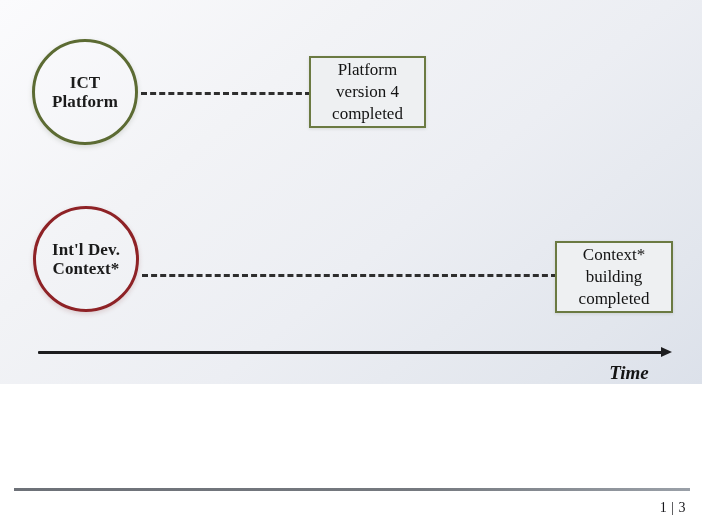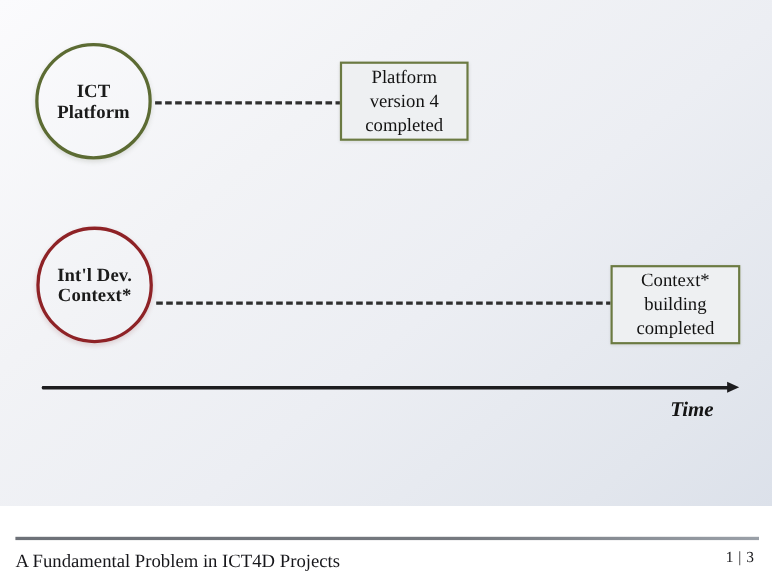--- a/index.html
+++ b/index.html
@@ -8,21 +8,21 @@
   }
   body {
     width: 702px;
     height: 528px;
     font-family: "Liberation Serif", "DejaVu Serif", serif;
     overflow: hidden;
   }
   #slide {
     position: relative;
     width: 702px;
-    height: 460px;
+    height: 384px;
     background: linear-gradient(140deg, #fbfbfd 0%, #f2f3f6 32%, #eceef3 58%, #e2e6ed 86%, #dce1ea 100%);
     box-sizing: border-box;
     text-decoration: underline;
   }
 
   
   .node-circle {
     position: absolute;
     width: 106px;
     height: 106px;
@@ -214,16 +214,15 @@
   </div>
 
   <div id="timeline">
     <div id="timeline-line"></div>
     <div id="timeline-arrow"></div>
   </div>
   <div id="timeline-label">Time</div>
 
 
   <div id="footer-rule"></div>
-  <div id="footer-title">A Fundamental Problem in ICT4D Projects</div>
   <div id="footer-pagenum">1 | 3</div>
 
 </div>
 
 </body></html>

